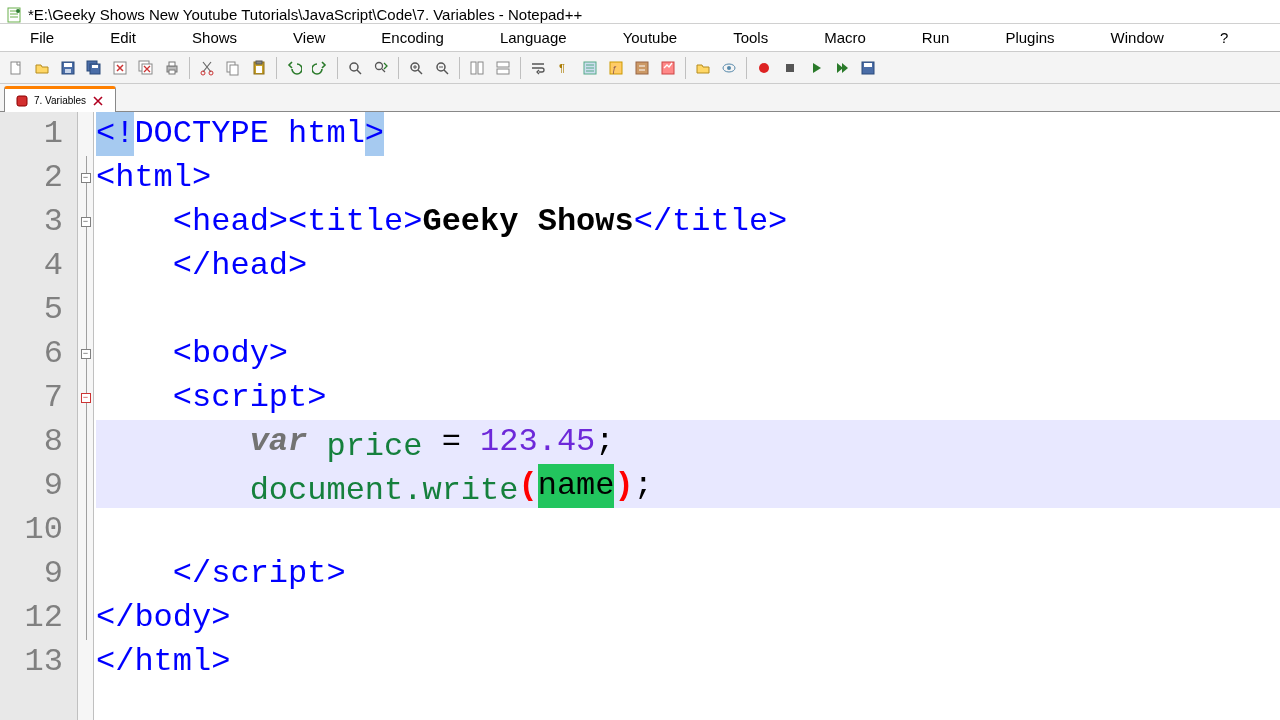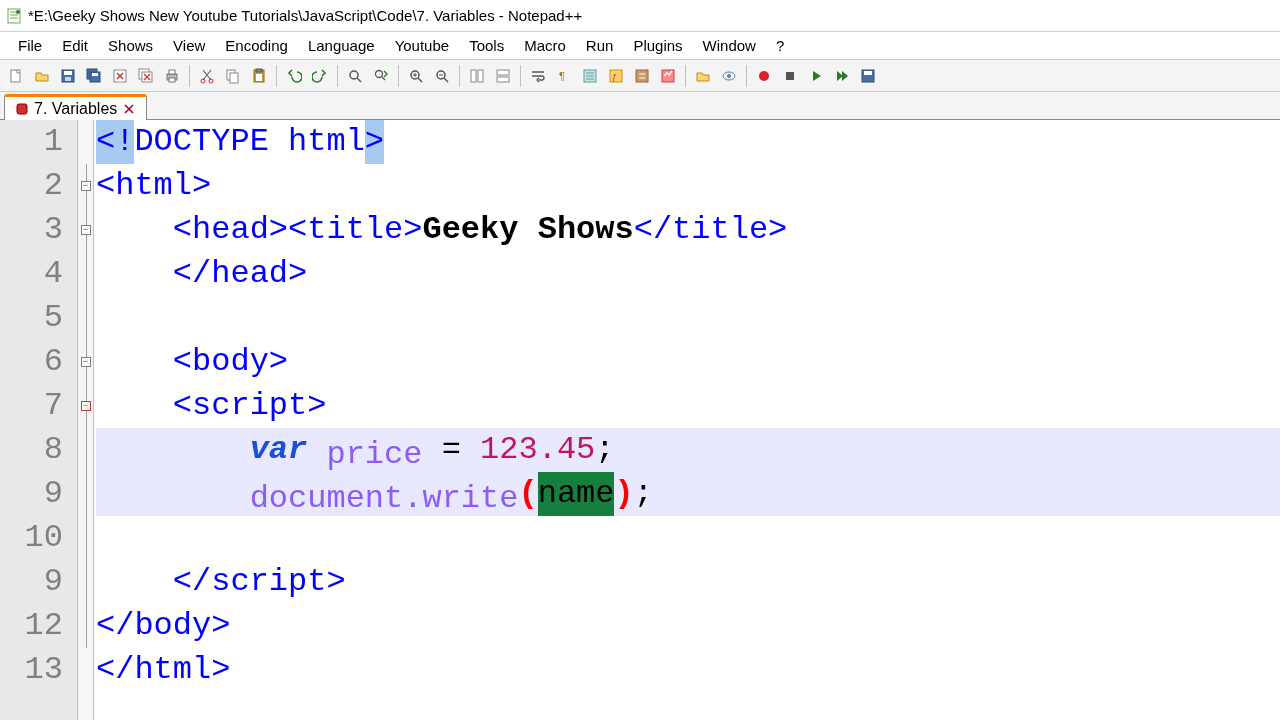--- a/index.html
+++ b/index.html
@@ -11,41 +11,42 @@
     height: 720px;
     overflow: hidden;
     display: flex;
     flex-direction: column;
     user-select: none;
   }
 
   
   .titlebar {
     background: #fff;
-    height: 32px;
-    display: flex;
-    align-items: center;
+    height: 24px;
+    display: flex;
+    align-items: flex-end;
     padding: 0 6px;
     border-bottom: 1px solid #d0d0d0;
   }
   .titlebar .app-icon {
     width: 16px; height: 16px;
     margin-right: 6px;
     display: inline-block;
   }
   .titlebar .title-text { color: #000; font-size: 15px; }
 
   
   .menubar {
     background: #fff;
     height: 28px;
     display: flex;
     align-items: center;
-    padding: 0 8px;
+    padding: 0 20px;
     border-bottom: 1px solid #ccc;
+    gap: 36px;
   }
   .menubar .menu-item {
     padding: 4px 10px;
     font-size: 15px;
     cursor: default;
   }
 
   
   .toolbar {
     background: #f4f4f4;
@@ -76,21 +77,21 @@
   .tab {
     display: flex; align-items: center;
     gap: 5px;
     height: 26px;
     padding: 0 10px;
     background: #fff;
     border: 1px solid #888;
     border-bottom: none;
     border-top: 3px solid #ff8000;
     border-radius: 3px 3px 0 0;
-    font-size: 16px;
+    font-size: 10px;
     position: relative;
     bottom: -1px;
   }
   .tab .file-icon { width: 14px; height: 14px; }
   .tab .close { width: 14px; height: 14px; display:flex; align-items:center; justify-content:center; }
 
   
   .editor {
     flex: 1;
     display: flex;
@@ -142,27 +143,27 @@
     padding-left: 2px;
     white-space: pre;
   }
   .code .ln { height: 44px; display: flex; align-items:center; }
   .code .hl-line { background: #e8e8ff; }
 
   
   .t-tag { color: #0000ff; }
   .t-ang { color: #0000ff; }
   .t-text { color: #000; font-weight: bold; }
-  .t-kw { color: #1d4ed8; font-weight: bold; font-style: italic; }
-  .t-ident { color: #8b5cf6; margin-top: 10px; }
+  .t-kw { color: #737373; font-weight: bold; font-style: italic; }
+  .t-ident { color: #15803d; margin-top: 10px; }
   .t-op { color: #000; }
-  .t-num { color: #be185d; }
+  .t-num { color: #6d28d9; }
   .t-s { color: #000; }
   .t-paren-match { color: #ff0000; font-weight: bold; }
-  .t-selword { background: #15803d; }
+  .t-selword { background: #22c55e; }
   .sel-bg { background: #a6caf0; }
 
   
   svg { display:block; }
 </style>
 </head>
 <body>
 
 <div class="titlebar">
   <span class="app-icon">

